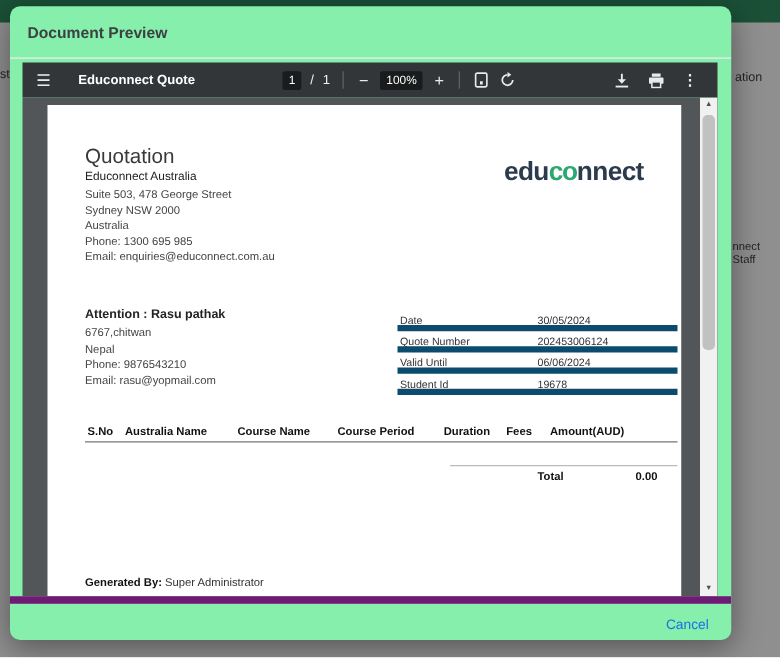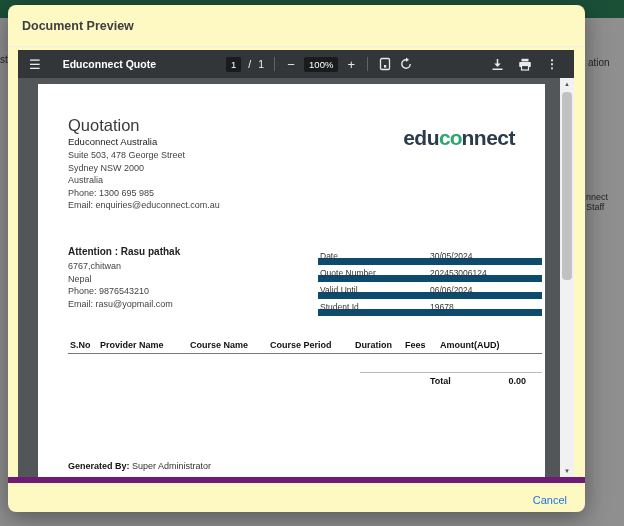--- a/index.html
+++ b/index.html
@@ -9,21 +9,21 @@
   
   .bg-layer { position:absolute; inset:0; background:#f7f7f7; }
   .bg-topbar { position:absolute; top:0; left:0; width:100%; height:18px; background:#2f8a60; }
   .bg-frag { position:absolute; color:#3c3c3c; }
   .bg-frag-left { left:0; top:54px; font-size:10px; }
   .bg-frag-topright { left:588px; top:57px; font-size:10px; }
   .bg-frag-right { left:586px; top:192px; font-size:9px; }
   .overlay { position:absolute; inset:0; background:rgba(0,0,0,0.42); }
 
   
-  .modal { position:absolute; left:8px; top:5px; width:577px; height:507px; background:#fef9c3;
+  .modal { position:absolute; left:8px; top:5px; width:577px; height:507px; background:#86efac;
            border-radius:8px; box-shadow:0 6px 24px rgba(0,0,0,0.4); overflow:hidden; }
   .modal-header { position:absolute; left:0; top:0; width:100%; height:42px; border-bottom:1px solid #ededed; }
   .modal-title { position:absolute; left:14px; top:14px; font-size:12.5px; font-weight:600; color:#3c4043; }
 
   
   .viewer { position:absolute; left:10px; top:45px; width:556px; height:427px; }
   .toolbar { position:absolute; left:0; top:0; width:100%; height:28px; background:#323639; color:#f1f1f1;
              display:flex; align-items:center; font-size:10.5px; }
   .tb-menu { margin-left:11px; font-size:13px; color:#e8eaed; cursor:pointer; line-height:1; }
   .tb-title { margin-left:22px; font-weight:700; font-size:10.5px; color:#ffffff; }
@@ -49,21 +49,21 @@
   .page { position:absolute; left:20px; top:6px; width:507px; height:396px; background:#ffffff; }
   .doc-title { position:absolute; left:30px; top:12px; font-size:16.5px; color:#3a3a3a;margin-top:20px; }
   .company-name { position:absolute; left:30px; top:52px; font-size:9.5px; font-weight:400; color:#222; }
   .company-lines { position:absolute; left:30px; top:65px; font-size:9px; color:#444; line-height:12.6px; }
   .logo { position:absolute; right:30px; top:42px; font-size:21px; font-weight:700; letter-spacing:-0.5px; color:#2b3a4c; }
   .logo .green { color:#2aa870; letter-spacing:-1px; }
   .attention-head { position:absolute; left:30px; top:162px; font-size:10px; font-weight:700; color:#222; }
   .attention-lines { position:absolute; left:30px; top:176px; font-size:9px; color:#444; line-height:12.6px; }
 
   .quote-info { position:absolute; left:280px; top:164px; width:224px; }
-  .qi-row { position:relative; height:17px; border-bottom:7px solid #0c4a6e; font-size:8.5px; color:#333; }
+  .qi-row { position:relative; height:17px; border-bottom:5px solid #0c4a6e; font-size:8.5px; color:#333; }
   .qi-label { position:absolute; left:2px; top:3px; }
   .qi-value { position:absolute; left:112px; top:3px; }
 
   .items-header { position:absolute; left:0; top:256px; width:401px; height:14px; font-size:9px; font-weight:700; color:#111; }
   .ih { position:absolute; top:0; }
   .ih-c1 { left:32px; } .ih-c2 { left:62px; } .ih-c3 { left:152px; } .ih-c4 { left:232px; }
   .ih-c5 { left:317px; } .ih-c6 { left:367px; } .ih-c7 { left:402px; }
   .items-header-rule { position:absolute; left:30px; top:269px; width:474px; height:0; border-top:1.5px solid #777; }
 
   .total-rule { position:absolute; left:322px; top:288px; width:182px; height:0; border-top:1px solid #bbb; }
@@ -180,21 +180,21 @@
               <span class="qi-value">06/06/2024</span>
             </div>
             <div class="qi-row">
               <span class="qi-label">Student Id</span>
               <span class="qi-value">19678</span>
             </div>
           </div>
 
           <div class="items-header">
             <span class="ih ih-c1">S.No</span>
-            <span class="ih ih-c2">Provider Name</span>
+            <span class="ih ih-c2">Australia Name</span>
             <span class="ih ih-c3">Course Name</span>
             <span class="ih ih-c4">Course Period</span>
             <span class="ih ih-c5">Duration</span>
             <span class="ih ih-c6">Fees</span>
             <span class="ih ih-c7">Amount(AUD)</span>
           </div>
           <div class="items-header-rule"></div>
 
           <div class="total-rule"></div>
           <div class="total-label">Total</div>

